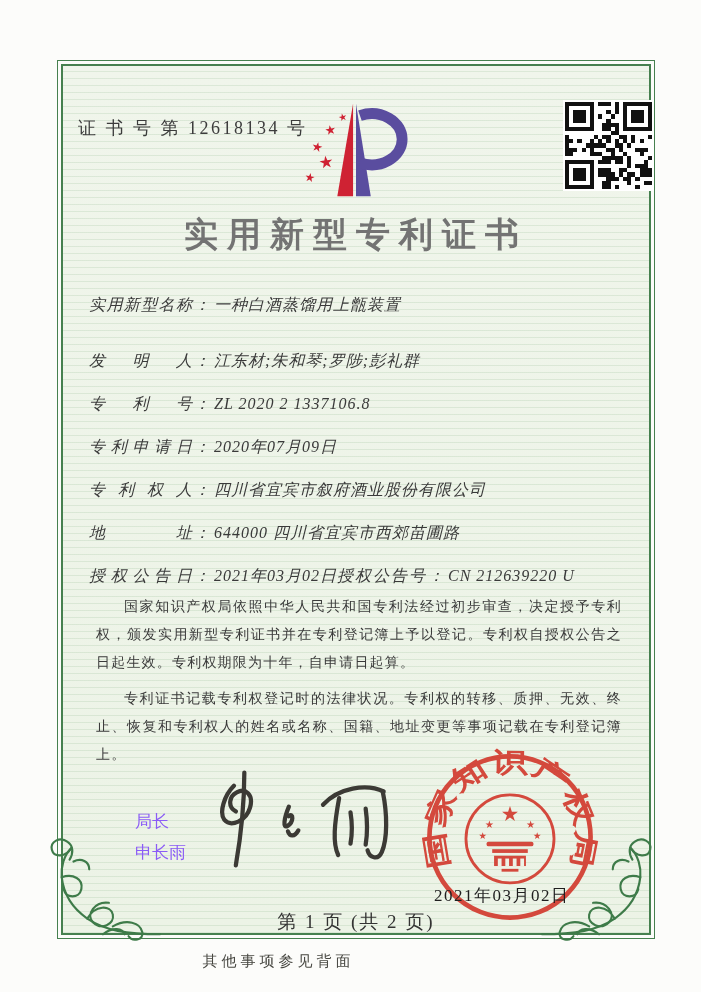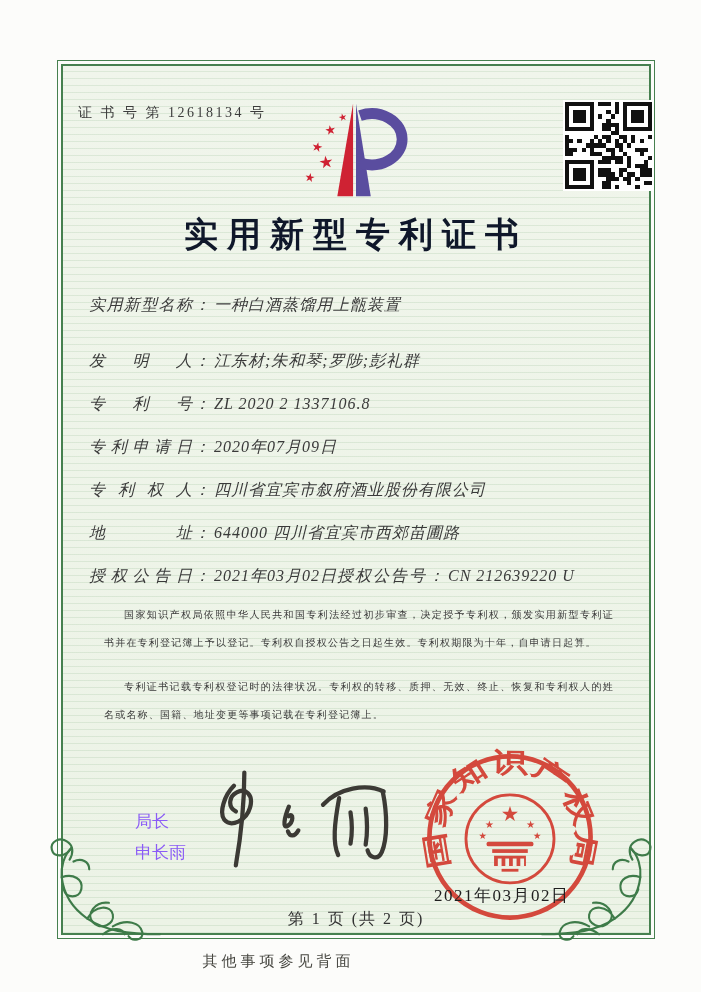--- a/index.html
+++ b/index.html
@@ -26,63 +26,63 @@
     border:2.5px solid #46804f;
     background:
       repeating-linear-gradient(0deg, rgba(118,168,118,.17) 0 1px, rgba(0,0,0,0) 1px 7px),
       linear-gradient(#f0f5eb,#ecf3e6);
   }
   .flourish{position:absolute;width:118px;height:118px;z-index:3;}
   .flourish.fl-left{left:44px;top:832px;}
   .flourish.fl-right{left:540px;top:832px;transform:scaleX(-1);}
   
   .cert-no{
-    position:absolute;left:78px;top:104px;
-    font-size:14px;letter-spacing:2.5px;color:#3c3c3c;z-index:2;
+    position:absolute;left:78px;top:116px;
+    font-size:18px;letter-spacing:2.5px;color:#3c3c3c;z-index:2;
   }
   .logo{position:absolute;left:297px;top:97px;width:118px;height:110px;z-index:2;}
   .qr{position:absolute;left:563px;top:100px;width:91px;height:91px;z-index:2;background:#fff;padding:2px;box-sizing:border-box;}
   .qr svg{width:100%;height:100%;display:block;}
   .title{
     position:absolute;left:57px;top:212px;width:598px;
     text-align:center;font-size:34px;font-weight:700;
-    letter-spacing:9px;color:#0f172a;z-index:2;
+    letter-spacing:9px;color:#737373;z-index:2;
   }
   
   .fields{position:absolute;left:89px;top:295px;width:545px;z-index:2;color:#3a3a3a;font-size:16px;font-style:italic;}
   .frow{margin-bottom:22px;white-space:nowrap;}
   .frow.gap-lg{margin-bottom:35px;}
   .flabel{
     display:inline-block;width:104px;
     text-align:justify;text-align-last:justify;
     vertical-align:top;letter-spacing:1px;
   }
   .fcolon{display:inline-block;margin:0 4px 0 1px;}
   .fvalue{letter-spacing:1px;}
   .second-col{display:inline-block;}
   .second-col .flabel2{letter-spacing:2px;}
   
   .paras{position:absolute;left:88px;top:585px;width:542px;z-index:2;color:#3a3a3a;}
   .paras p{
-    margin:16px;font-size:10px;line-height:28px;
+    margin:8px;font-size:14px;line-height:28px;
     text-align:justify;text-indent:2em;letter-spacing:1.2px;
   }
   
   .signoff{position:absolute;left:135px;top:806px;z-index:2;color:#8b5cf6;font-size:17px;line-height:31px;}
   .signature{position:absolute;left:196px;top:766px;width:218px;height:106px;z-index:2;}
   
   .seal{position:absolute;left:421px;top:748px;width:178px;height:178px;z-index:4;opacity:.92;}
   .seal-date{
     position:absolute;left:434px;top:884px;z-index:5;
     font-size:17px;letter-spacing:1.5px;color:#1f1f1f;
   }
   
   .page-indicator{
     position:absolute;left:57px;top:909px;width:598px;text-align:center;
-    font-size:16px;letter-spacing:2px;color:#333;z-index:2;
+    font-size:19px;letter-spacing:2px;color:#333;z-index:2;
   }
   .back-note{
     position:absolute;left:0;top:952px;width:557px;text-align:center;
     font-size:15px;letter-spacing:4px;color:#474741;z-index:2;
   }
 </style>
 </head>
 <body>
 
 <div class="page">

